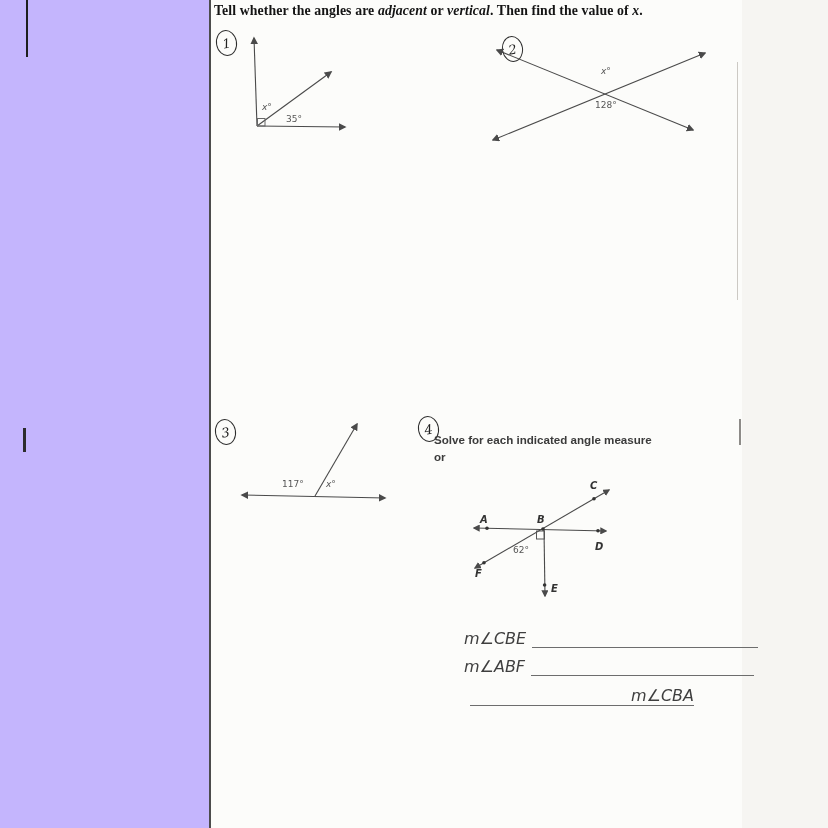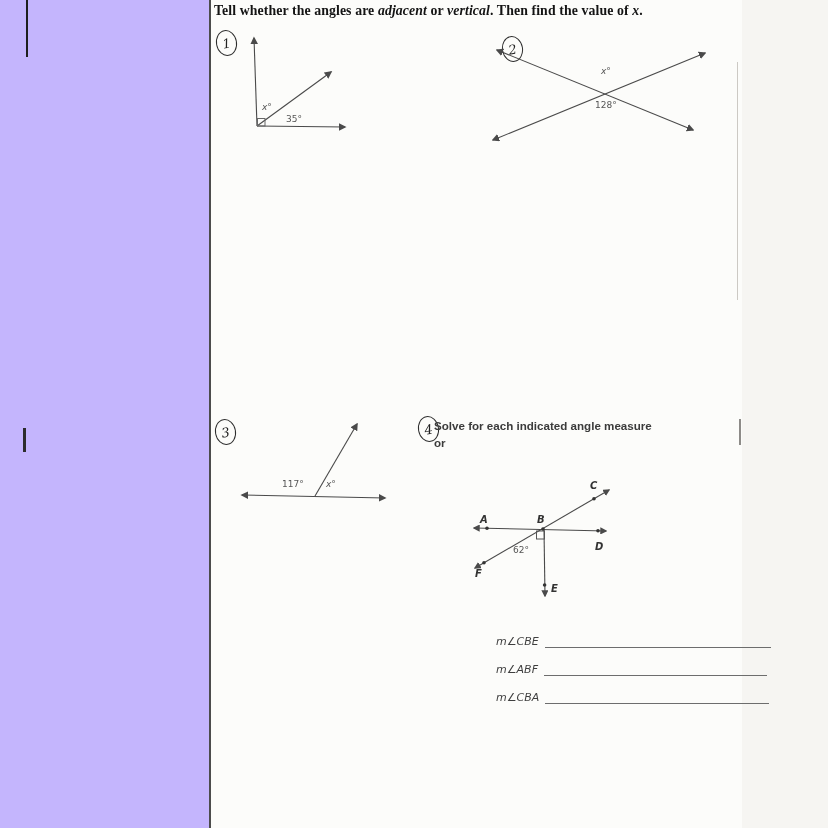--- a/index.html
+++ b/index.html
@@ -22,29 +22,29 @@
     color:#141414;letter-spacing:.1px;white-space:nowrap;
   }
   .instruction em{font-style:italic;}
   .circnum{
     position:absolute;width:19px;height:24px;border:1.6px solid #2d2d2d;border-radius:50%;
     display:flex;align-items:center;justify-content:center;
     font-family:"DejaVu Serif",serif;font-style:italic;font-size:13px;color:#222;
     transform:rotate(-10deg);background:transparent;
   }
   .p4-title{
-    position:absolute;left:434px;top:417px;width:230px;
+    position:absolute;left:434px;top:431px;width:230px;
     font-family:"Liberation Sans",sans-serif;font-weight:bold;font-size:11.6px;
     color:#3b3b3b;line-height:1.5;
   }
   .fig{position:absolute;}
   .ans-row{position:absolute;left:464px;display:flex;align-items:flex-end;height:18px;}
   .ans-label{
-    font-family:"DejaVu Sans",sans-serif;font-size:11px;color:#3f3f3f;
-    font-style:italic;white-space:nowrap;margin-left:32px;
+    font-family:"DejaVu Sans",sans-serif;font-size:16px;color:#3f3f3f;
+    font-style:italic;white-space:nowrap;
   }
   .ans-line{border-bottom:1.2px solid #6d6d6d;height:16px;margin-left:6px;}
   svg text{fill:#444;font-family:"DejaVu Sans",sans-serif;}
   .ang-label{font-size:9px;fill:#555;}
   .pt-label{font-size:10px;font-style:italic;font-weight:600;fill:#333;}
 </style>
 </head>
 <body>
 
 <div class="canvas">
@@ -141,17 +141,17 @@
   </svg>
 
   <div class="ans-row" style="top:630px;">
     <span class="ans-label">m∠CBE</span>
     <span class="ans-line" style="width:226px;"></span>
   </div>
   <div class="ans-row" style="top:658px;">
     <span class="ans-label">m∠ABF</span>
     <span class="ans-line" style="width:223px;"></span>
   </div>
-  <div class="ans-row" style="top:686px;">
+  <div class="ans-row" style="top:686px;flex-direction:column;">
     <span class="ans-label">m∠CBA</span>
     <span class="ans-line" style="width:224px;"></span>
   </div>
 </div>
 
 </body></html>

